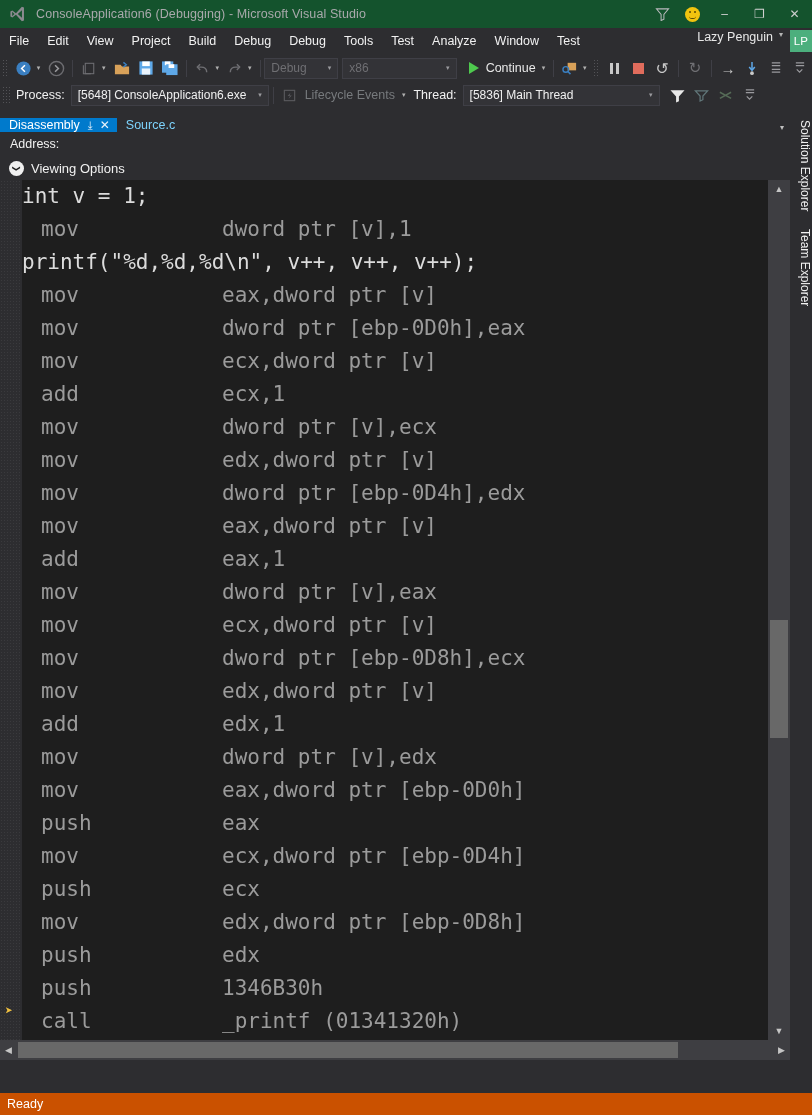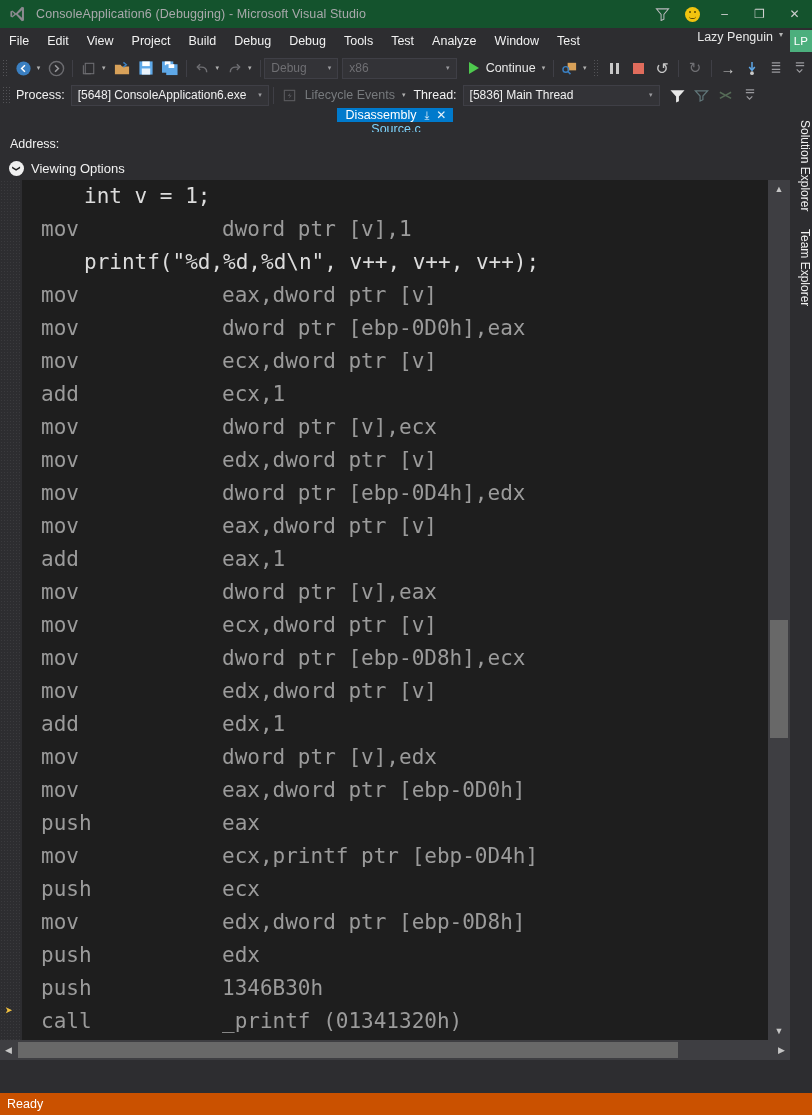--- a/index.html
+++ b/index.html
@@ -82,21 +82,21 @@
   .toolbar2 {
     position: absolute; left: 0; top: 82px; width: 812px; height: 26px;
     background: #2d2d30; display: flex; align-items: center;
   }
   .lbl { font-size: 12.5px; color: #f1f1f1; padding: 0 6px 0 3px; }
   .lbl.dim { color: #777a7d; }
 
   
   .tabstrip {
     position: absolute; left: 0; top: 108px; width: 790px; height: 24px;
-    background: #2d2d30; display: flex; align-items: center; flex-direction: column;
+    background: #2d2d30; display: flex; align-items: flex-end;
   }
   .tab { display: flex; align-items: center; padding: 0 7px 0 9px; font-size: 12.5px; }
   .tab.active { background: #007acc; color: #ffffff; }
   .tab.inactive { color: #7dd3fc; }
   .tab .pin { font-size: 11px; margin-left: 8px; color: #eaf4fb; }
   .tab .xbtn { font-size: 12px; margin-left: 7px; color: #eaf4fb; }
   .tabstrip-right { margin-left: auto; display:flex; align-items:center; padding-right:6px; color:#c0c0c0; font-size:8px; }
 
   
   .addrbar {
@@ -135,21 +135,21 @@
     background-size: 3px 3px;
   }
   .codelines {
     position: absolute; left: 22px; top: 0; right: 22px; bottom: 0;
     font-family: "DejaVu Sans Mono", monospace;
     font-size: 21px;
   }
   .cline { height: 33px; line-height: 33px; white-space: pre; position: relative; }
   .cline .mn { position: absolute; left: 19px; color: #9b9b9b; }
   .cline .op { position: absolute; left: 200px; color: #9b9b9b; }
-  .cline.src { color: #dcdcdc; padding-left: 62px; }
+  .cline.src { color: #dcdcdc; }
   .ipmark {
     position: absolute; left: 5px; width: 12px; height: 12px; color: #f0c040;
     font-size: 13px; line-height: 12px;
   }
 
   
   .vscroll { position: absolute; right: 0; top: 0; width: 22px; height: 860px; background: #3e3e42; }
   .vs-arrow { width: 22px; height: 18px; display: flex; align-items: center; justify-content: center; color: #c5c5c5; font-size: 9px; }
   .vs-thumb { position: absolute; left: 2px; width: 18px; background: #686868; }
 
@@ -435,21 +435,21 @@
         <div class="cline"><span class="mn">mov</span><span class="op">eax,dword ptr [v]</span></div>
         <div class="cline"><span class="mn">add</span><span class="op">eax,1</span></div>
         <div class="cline"><span class="mn">mov</span><span class="op">dword ptr [v],eax</span></div>
         <div class="cline"><span class="mn">mov</span><span class="op">ecx,dword ptr [v]</span></div>
         <div class="cline"><span class="mn">mov</span><span class="op">dword ptr [ebp-0D8h],ecx</span></div>
         <div class="cline"><span class="mn">mov</span><span class="op">edx,dword ptr [v]</span></div>
         <div class="cline"><span class="mn">add</span><span class="op">edx,1</span></div>
         <div class="cline"><span class="mn">mov</span><span class="op">dword ptr [v],edx</span></div>
         <div class="cline"><span class="mn">mov</span><span class="op">eax,dword ptr [ebp-0D0h]</span></div>
         <div class="cline"><span class="mn">push</span><span class="op">eax</span></div>
-        <div class="cline"><span class="mn">mov</span><span class="op">ecx,printf ptr [ebp-0D4h]</span></div>
+        <div class="cline"><span class="mn">mov</span><span class="op">ecx,dword ptr [ebp-0D4h]</span></div>
         <div class="cline"><span class="mn">push</span><span class="op">ecx</span></div>
         <div class="cline"><span class="mn">mov</span><span class="op">edx,dword ptr [ebp-0D8h]</span></div>
         <div class="cline"><span class="mn">push</span><span class="op">edx</span></div>
         <div class="cline"><span class="mn">push</span><span class="op">1346B30h</span></div>
         <div class="cline"><span class="ipmark" style="left: -17px;">➤</span><span class="mn">call</span><span class="op">_printf (01341320h)</span></div>
         <div class="cline"><span class="mn">add</span><span class="op">esp,10h</span></div>
       </div>
     <div class="vscroll">
       <div class="vs-arrow">▲</div>
       <div class="vs-thumb" style="top:440px;height:118px;"></div>

